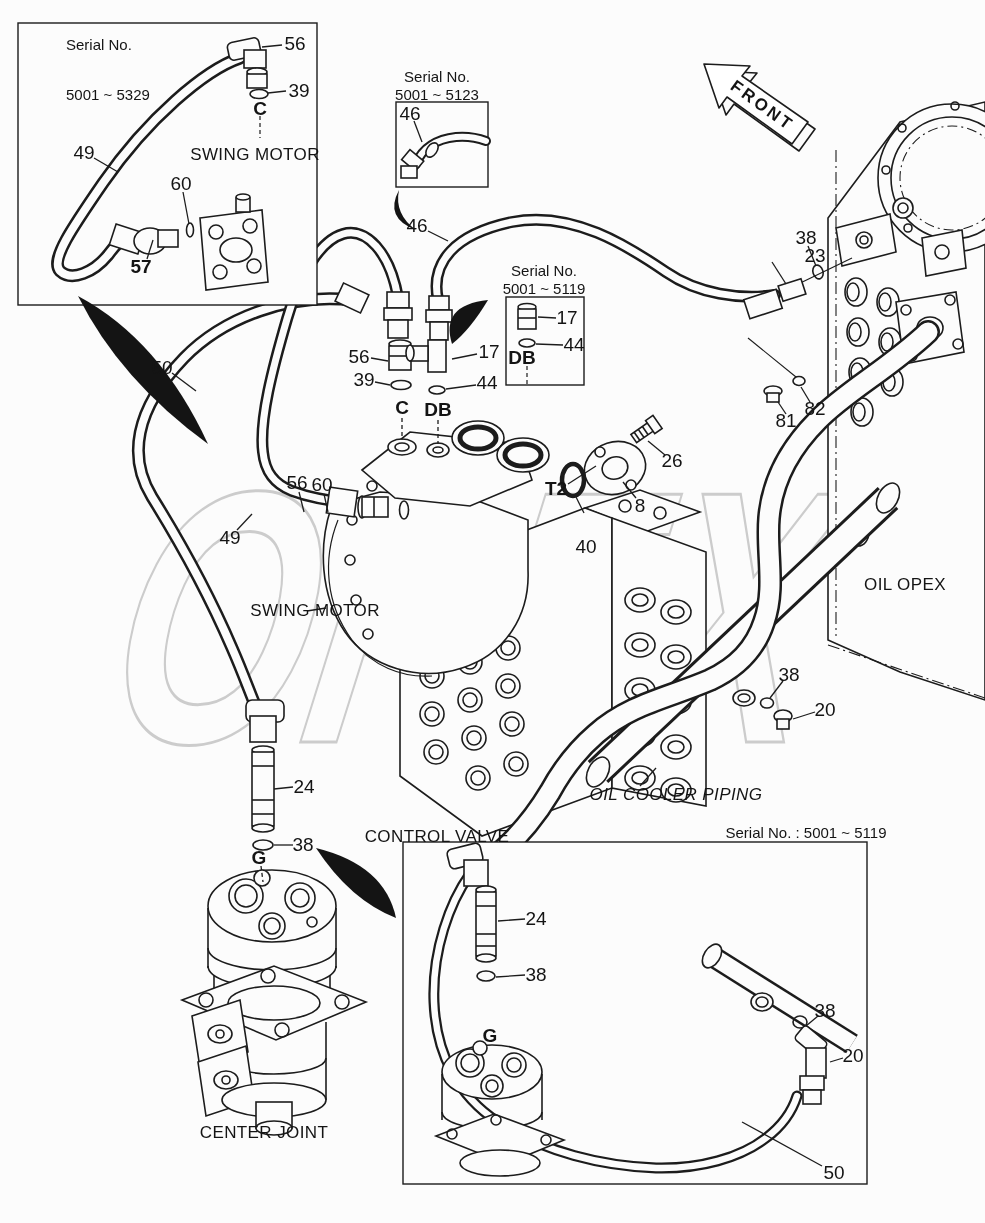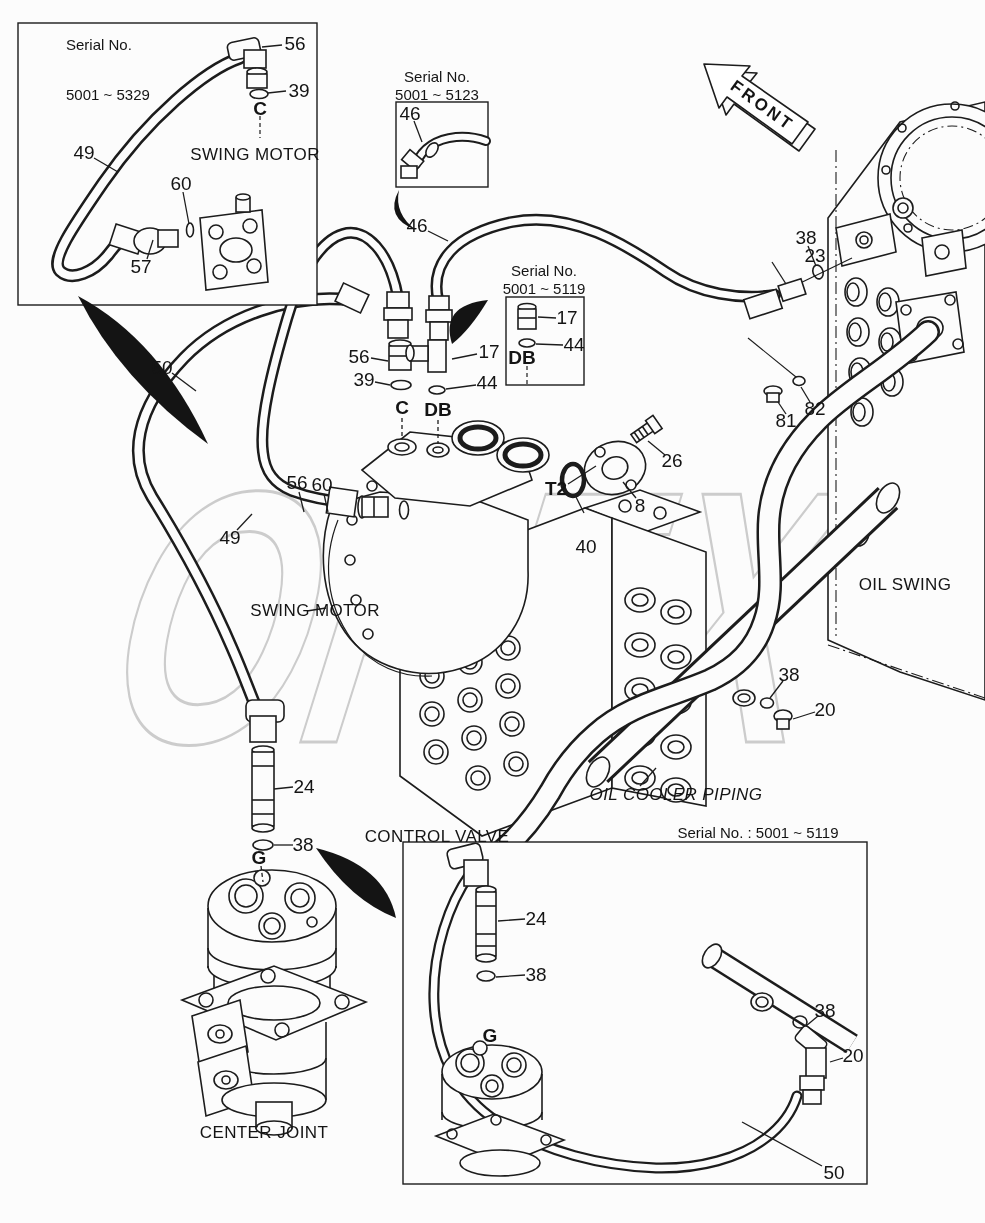--- a/index.html
+++ b/index.html
@@ -444,35 +444,35 @@
 
 <div id="labels">
       <span class="lbl serial" style="left: 66px; top: 44px; transform: translate(0px, -50%);">Serial No.</span>
       <span class="lbl serial" style="left: 66px; top: 62px; transform: translate(0px, -50%); margin-top: 32px;">5001 ~ 5329</span>
       <span class="lbl part" style="left: 295px; top: 44px;">56</span>
       <span class="lbl part" style="left: 299px; top: 91px;">39</span>
       <span class="lbl port" style="left: 260px; top: 109px;">C</span>
       <span class="lbl comp" style="left: 255px; top: 155px;">SWING MOTOR</span>
       <span class="lbl part" style="left: 84px; top: 153px;">49</span>
       <span class="lbl part" style="left: 181px; top: 184px;">60</span>
-      <span class="lbl part" style="left: 141px; top: 267px;">57</span>
+      <span class="lbl part" style="left: 141px; top: 267px; font-weight: bold;">57</span>
       <span class="lbl serial" style="left: 437px; top: 76px;">Serial No.</span>
       <span class="lbl serial" style="left: 437px; top: 94px;">5001 ~ 5123</span>
       <span class="lbl part" style="left: 410px; top: 114px;">46</span>
       <span class="lbl part" style="left: 417px; top: 226px;">46</span>
       <span class="lbl serial" style="left: 544px; top: 270px;">Serial No.</span>
       <span class="lbl serial" style="left: 544px; top: 288px;">5001 ~ 5119</span>
       <span class="lbl part" style="left: 567px; top: 318px;">17</span>
       <span class="lbl part" style="left: 574px; top: 345px;">44</span>
       <span class="lbl port" style="left: 522px; top: 358px;">DB</span>
       <span class="lbl part" style="left: 767px; top: 256px; margin-left: 48px;">23</span>
       <span class="lbl part" style="left: 806px; top: 238px;">38</span>
       <span class="lbl part" style="left: 815px; top: 409px;">82</span>
       <span class="lbl part" style="left: 786px; top: 421px;">81</span>
-      <span class="lbl comp" style="left: 905px; top: 585px;">OIL SWING</span>
+      <span class="lbl comp" style="left: 905px; top: 585px;">OIL OPEX</span>
       <span class="lbl part" style="left: 359px; top: 357px;">56</span>
       <span class="lbl part" style="left: 489px; top: 352px;">17</span>
       <span class="lbl part" style="left: 364px; top: 380px;">39</span>
       <span class="lbl part" style="left: 487px; top: 383px;">44</span>
       <span class="lbl port" style="left: 402px; top: 408px;">C</span>
       <span class="lbl port" style="left: 438px; top: 410px;">DB</span>
       <span class="lbl port" style="left: 556px; top: 489px;">T2</span>
       <span class="lbl part" style="left: 586px; top: 547px;">40</span>
       <span class="lbl part" style="left: 640px; top: 506px;">8</span>
       <span class="lbl part" style="left: 672px; top: 461px;">26</span>
@@ -482,21 +482,21 @@
       <span class="lbl part" style="left: 322px; top: 485px;">60</span>
       <span class="lbl comp" style="left: 315px; top: 611px;">SWING MOTOR</span>
       <span class="lbl part" style="left: 304px; top: 787px;">24</span>
       <span class="lbl part" style="left: 303px; top: 845px;">38</span>
       <span class="lbl port" style="left: 259px; top: 858px;">G</span>
       <span class="lbl comp" style="left: 437px; top: 797px; margin-top: 40px;">CONTROL VALVE</span>
       <span class="lbl comp" style="left: 676px; top: 795px; font-style: italic;">OIL COOLER PIPING</span>
       <span class="lbl part" style="left: 789px; top: 675px;">38</span>
       <span class="lbl part" style="left: 825px; top: 710px;">20</span>
       <span class="lbl comp" style="left: 264px; top: 1133px;">CENTER JOINT</span>
-      <span class="lbl serial" style="left: 758px; top: 832px;">Serial No. : 5001 ~ 5119</span>
+      <span class="lbl serial" style="left: 806px; top: 832px;">Serial No. : 5001 ~ 5119</span>
       <span class="lbl part" style="left: 536px; top: 919px;">24</span>
       <span class="lbl part" style="left: 536px; top: 975px;">38</span>
       <span class="lbl port" style="left: 490px; top: 1036px;">G</span>
       <span class="lbl part" style="left: 825px; top: 1011px;">38</span>
       <span class="lbl part" style="left: 853px; top: 1056px;">20</span>
       <span class="lbl part" style="left: 834px; top: 1173px;">50</span>
     </div>
 
 <span id="front-label" style="left:762px;top:106px;">FRONT</span>
 

